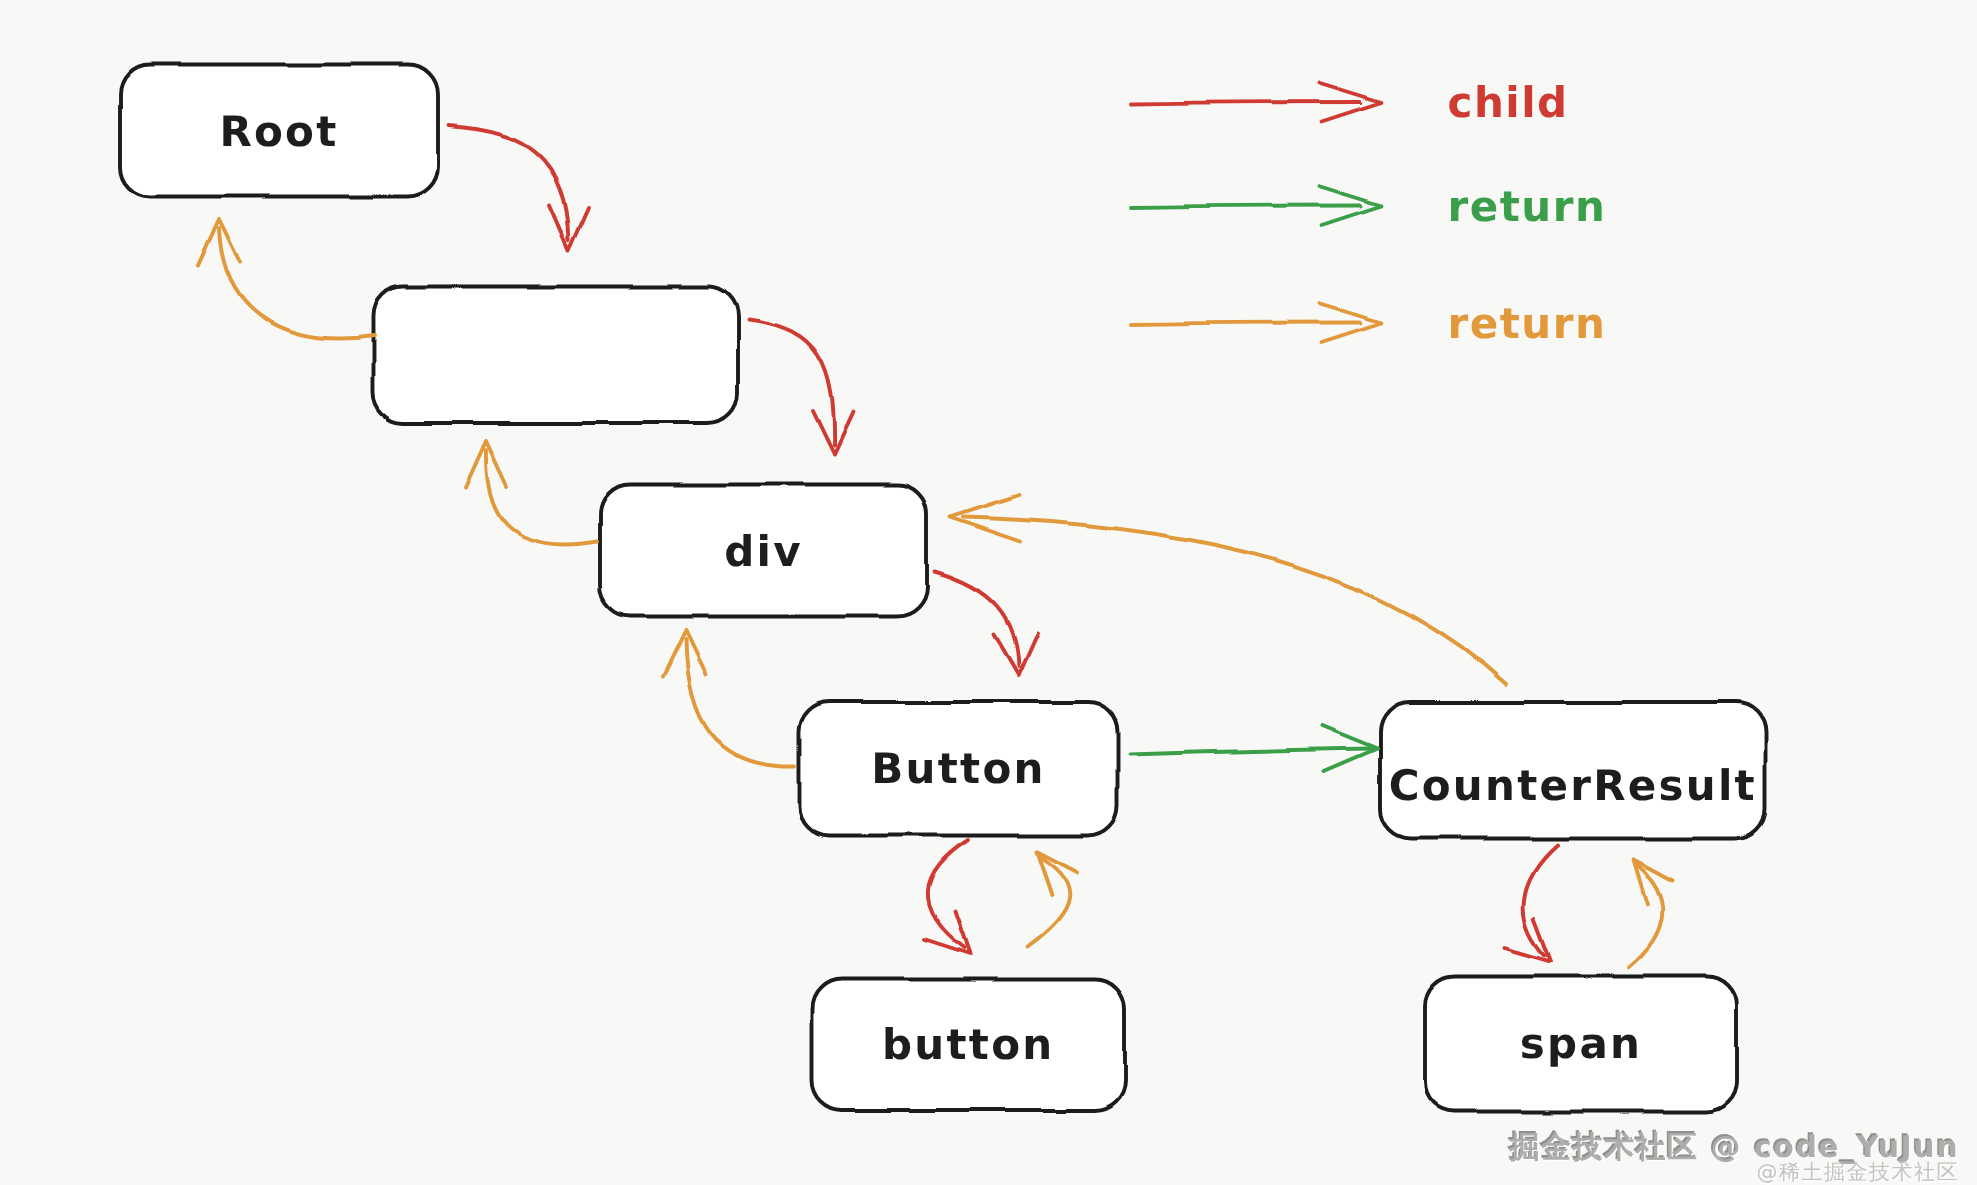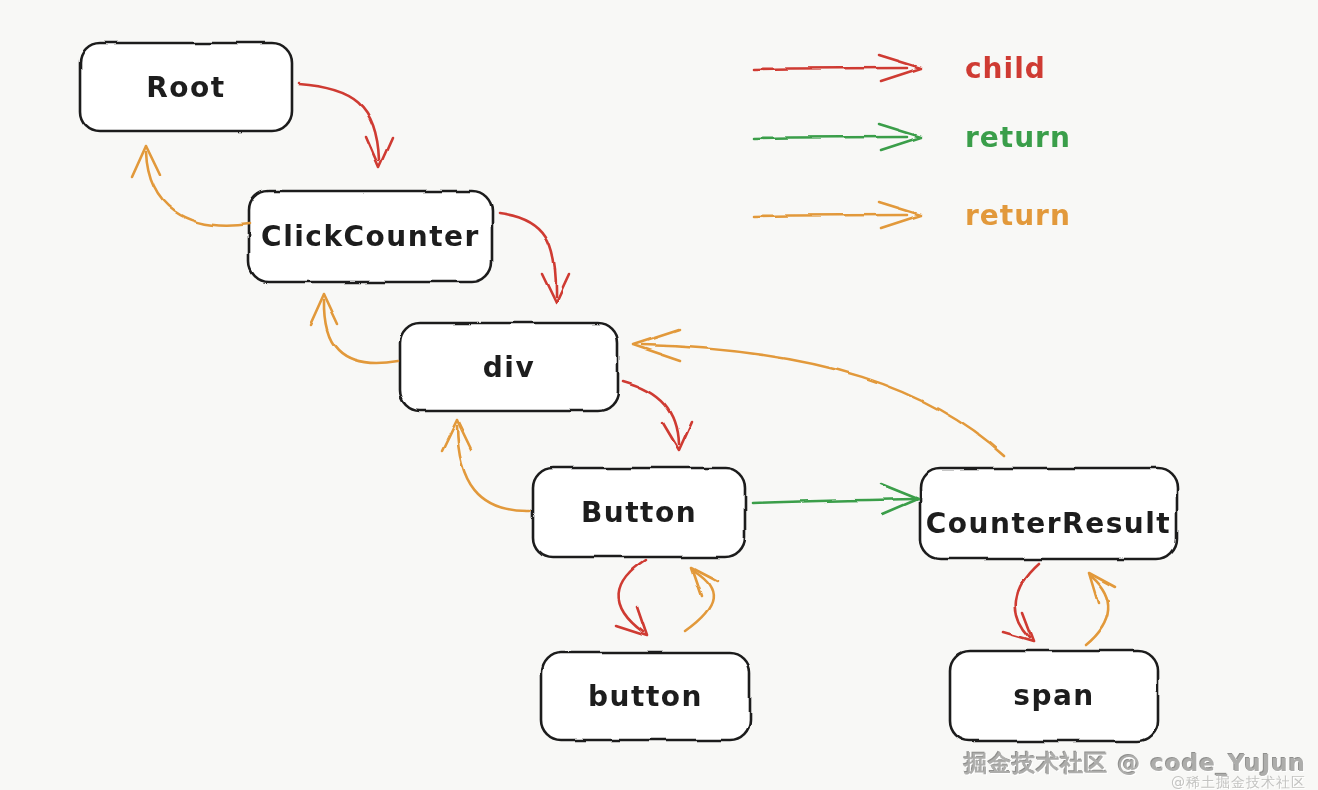--- a/index.html
+++ b/index.html
@@ -65,21 +65,21 @@
   .lc-return  { color: var(--return, #e2993b); }
 
   .watermark {
     position: absolute;
     right: 12px;
     bottom: 0px;
     text-align: right;
     line-height: 1.05;
   }
   .wm-line1 {
-    font-size: 23px;
+    font-size: 20px;
     font-weight: 700;
     color: #adadab;
     text-shadow: 1px 1px 0 #ffffff, -1px -1px 0 #8f8f8d;
     letter-spacing: 1px;
   }
   .wm-line2 {
     font-size: 14px;
     font-weight: 500;
     color: #c3c3c1;
     text-shadow: 1px 1px 0 #ffffff;
@@ -157,23 +157,20 @@
       </g>
       <g class="edge">
         <path class="t-return" d="M 1004 456 C 930 388 820 350 642 345"></path>
         <path class="t-return" d="M 633 345 L 679 330 M 633 345 L 680 361"></path>
       </g>
     </g>
   </svg>
 
   <div class="node-label-box" style="left:80px;  top:43px;  width:212px; height:88px;text-align:right;">
     <span>Root</span>
-  </div>
-  <div class="node-label-box" style="left:249px; top:191px; width:243px; height:91px;">
-    <span>ClickCounter</span>
   </div>
   <div class="node-label-box" style="left:400px; top:323px; width:218px; height:88px;">
     <span>div</span>
   </div>
   <div class="node-label-box" style="left:533px; top:468px; width:212px; height:89px;">
     <span>Button</span>
   </div>
   <div class="node-label-box" style="left:920px; top:468px; width:257px; height:110px;">
     <span>CounterResult</span>
   </div>

